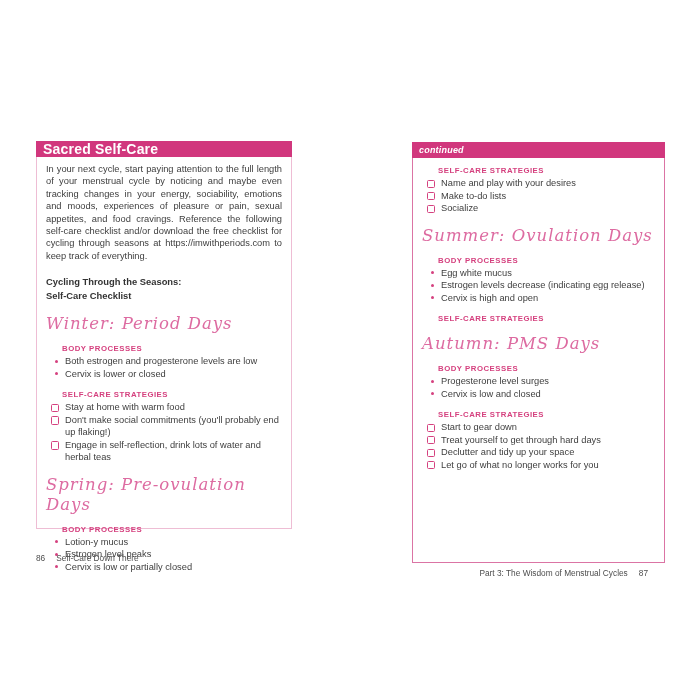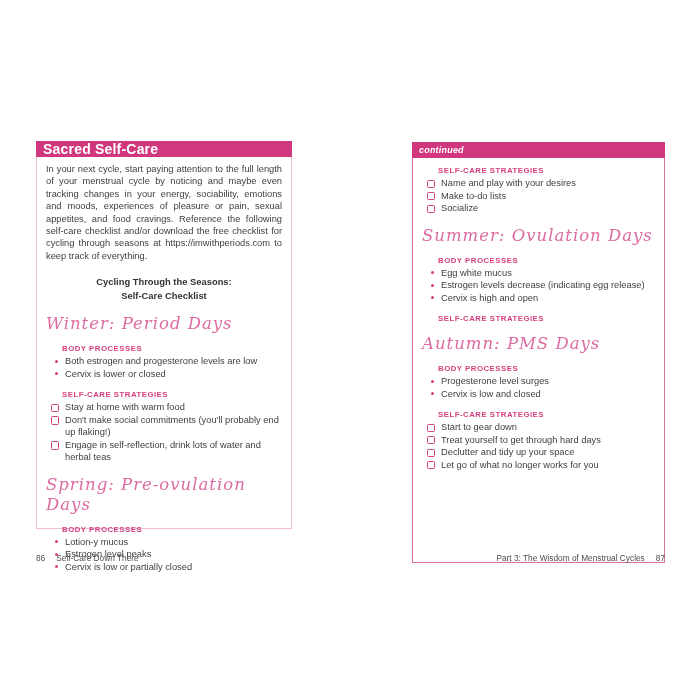--- a/index.html
+++ b/index.html
@@ -14,21 +14,21 @@
   .banner{
     margin:-1px -1px 0 -1px;height:16px;line-height:16px;background:#d1377d;color:#ffffff;
     font-size:14px;font-weight:bold;padding-left:7px;letter-spacing:.2px;
   }
   .banner.cont{font-style:italic;font-size:9px;}
   .content{padding:0 9px;}
   .intro{
     margin:6px 0 0 0;font-size:9.3px;line-height:12.4px;text-align:justify;
     color:#3e3e3e;
   }
-  .chk-title{margin-top:13px;text-align:center;font-weight:bold;font-size:9.4px;line-height:14px;color:#333;}
+  .chk-title{margin-top:13px;font-weight:bold;font-size:9.4px;line-height:14px;color:#333;}
   .script{
     margin:11px 0 0 0;text-align:left;font-family:"DejaVu Serif",serif;
     font-style:italic;font-weight:normal;font-size:16.5px;line-height:20px;color:#dd6ba1;
     letter-spacing:1px;
   }
   .sec-label{
     margin:10px 0 2px 16px;font-size:7.8px;font-weight:bold;letter-spacing:.5px;
     color:#d5417f;
   }
   ul{list-style:none;margin:0;padding:0;}
@@ -37,21 +37,21 @@
   }
   .bullets li .dot{
     position:absolute;left:9px;top:4.6px;width:3px;height:3px;background:#d5417f;border-radius:50%;
   }
   .checks li .cbox{
     position:absolute;left:5px;top:2.6px;width:6.4px;height:6.4px;
     border:1.2px solid #d5417f;border-radius:1.5px;background:#fff;
   }
   .footer{position:absolute;top:553px;font-size:8.3px;color:#4d4d4d;}
   .footer.fl{left:36px;}
-  .footer.fr{right:35px;text-align:right;}
+  .footer.fr{right:52px;text-align:right;margin-top:15px;}
   .footer .num{font-weight:normal;}
   .footer .gap{display:inline-block;width:11px;}
 </style>
 </head>
 <body>
 
 <div class="page left">
   <div class="banner">Sacred Self-Care</div>
   <div class="content">
     <p class="intro">In your next cycle, start paying attention to the full length of your menstrual cycle by noticing and maybe even tracking changes in your energy, sociability, emotions and moods, experiences of pleasure or pain, sexual appetites, and food cravings. Reference the following self-care checklist and/or download the free checklist for cycling through seasons at https://imwithperiods.com to keep track of everything.</p>

